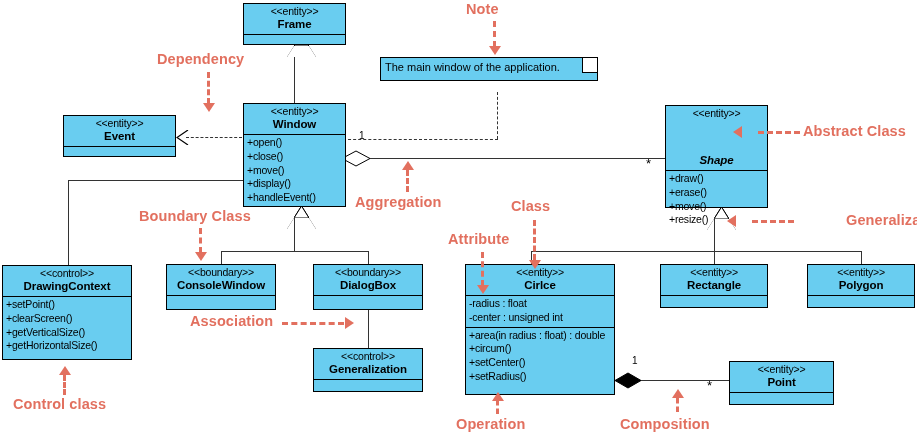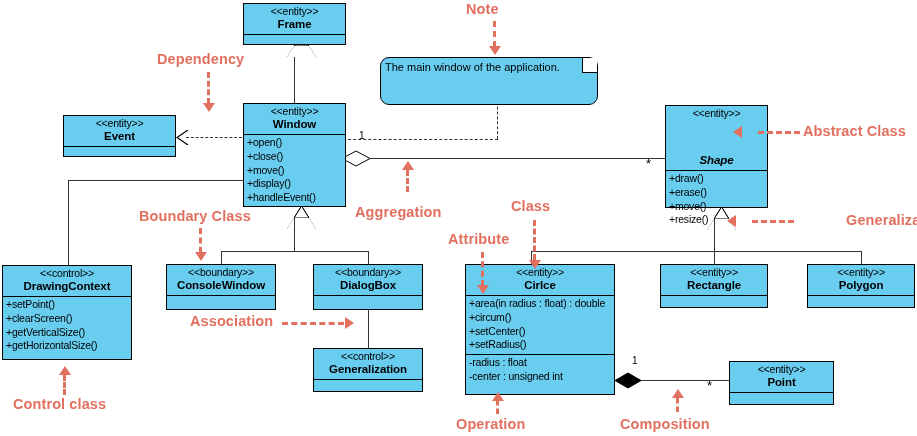--- a/index.html
+++ b/index.html
@@ -278,29 +278,29 @@
     </div>
     <div class="uml-compartment empty-compartment"></div>
   </div>
 
   <div class="uml-class" style="left:465px;top:264px;width:150px;height:131px;">
     <div class="uml-head">
       <span class="stereotype">&lt;&lt;entity&gt;&gt;</span>
       <span class="cls-name">Cirlce</span>
     </div>
     <div class="uml-compartment">
+      <span class="member">-radius : float</span>
+      <span class="member">-center : unsigned int</span>
+    </div>
+    <div class="uml-compartment">
       <span class="member">+area(in radius : float) : double</span>
       <span class="member">+circum()</span>
       <span class="member">+setCenter()</span>
       <span class="member">+setRadius()</span>
     </div>
-    <div class="uml-compartment">
-      <span class="member">-radius : float</span>
-      <span class="member">-center : unsigned int</span>
-    </div>
   </div>
 
   <div class="uml-class" style="left:660px;top:264px;width:108px;height:44px;">
     <div class="uml-head">
       <span class="stereotype">&lt;&lt;entity&gt;&gt;</span>
       <span class="cls-name">Rectangle</span>
     </div>
     <div class="uml-compartment empty-compartment"></div>
   </div>
 
@@ -313,38 +313,38 @@
   </div>
 
   <div class="uml-class" style="left:729px;top:361px;width:105px;height:44px;">
     <div class="uml-head">
       <span class="stereotype">&lt;&lt;entity&gt;&gt;</span>
       <span class="cls-name">Point</span>
     </div>
     <div class="uml-compartment empty-compartment"></div>
   </div>
 
-  <div class="uml-note" style="left:380px;top:57px;width:218px;height:48px;border-radius:9px;">
+  <div class="uml-note" style="left:380px;top:57px;width:218px;height:24px;">
     <span>The main window of the application.</span>
     <span class="note-fold"></span>
   </div>
 
   <span class="anno" style="left:157px;top:51px;">Dependency</span>
   <div class="rl v" style="left:207px;top:72px;height:32px;"></div>
   <div class="rarrow down" style="left:203px;top:103px;"></div>
 
   <span class="anno" style="left:466px;top:1px;">Note</span>
   <div class="rl v" style="left:493px;top:21px;height:26px;"></div>
   <div class="rarrow down" style="left:489px;top:46px;"></div>
 
   <span class="anno" style="left:803px;top:123px;">Abstract Class</span>
   <div class="rl h" style="left:758px;top:131px;width:42px;"></div>
   <div class="rarrow right" style="left:733px;top:126px;transform:rotate(180deg);"></div>
 
-  <span class="anno" style="left:355px;top:204px;text-align:right;">Aggregation</span>
+  <span class="anno" style="left:355px;top:194px;text-align:right;">Aggregation</span>
   <div class="rl v" style="left:406px;top:170px;height:22px;"></div>
   <div class="rarrow up" style="left:402px;top:161px;"></div>
 
   <span class="anno" style="left:139px;top:208px;">Boundary Class</span>
   <div class="rl v" style="left:199px;top:228px;height:25px;"></div>
   <div class="rarrow down" style="left:195px;top:252px;"></div>
 
   <span class="anno" style="left:798px;top:212px;margin-left:48px;">Generalization</span>
   <div class="rl h" style="left:752px;top:220px;width:42px;"></div>
   <div class="rarrow right" style="left:727px;top:215px;transform:rotate(180deg);"></div>

